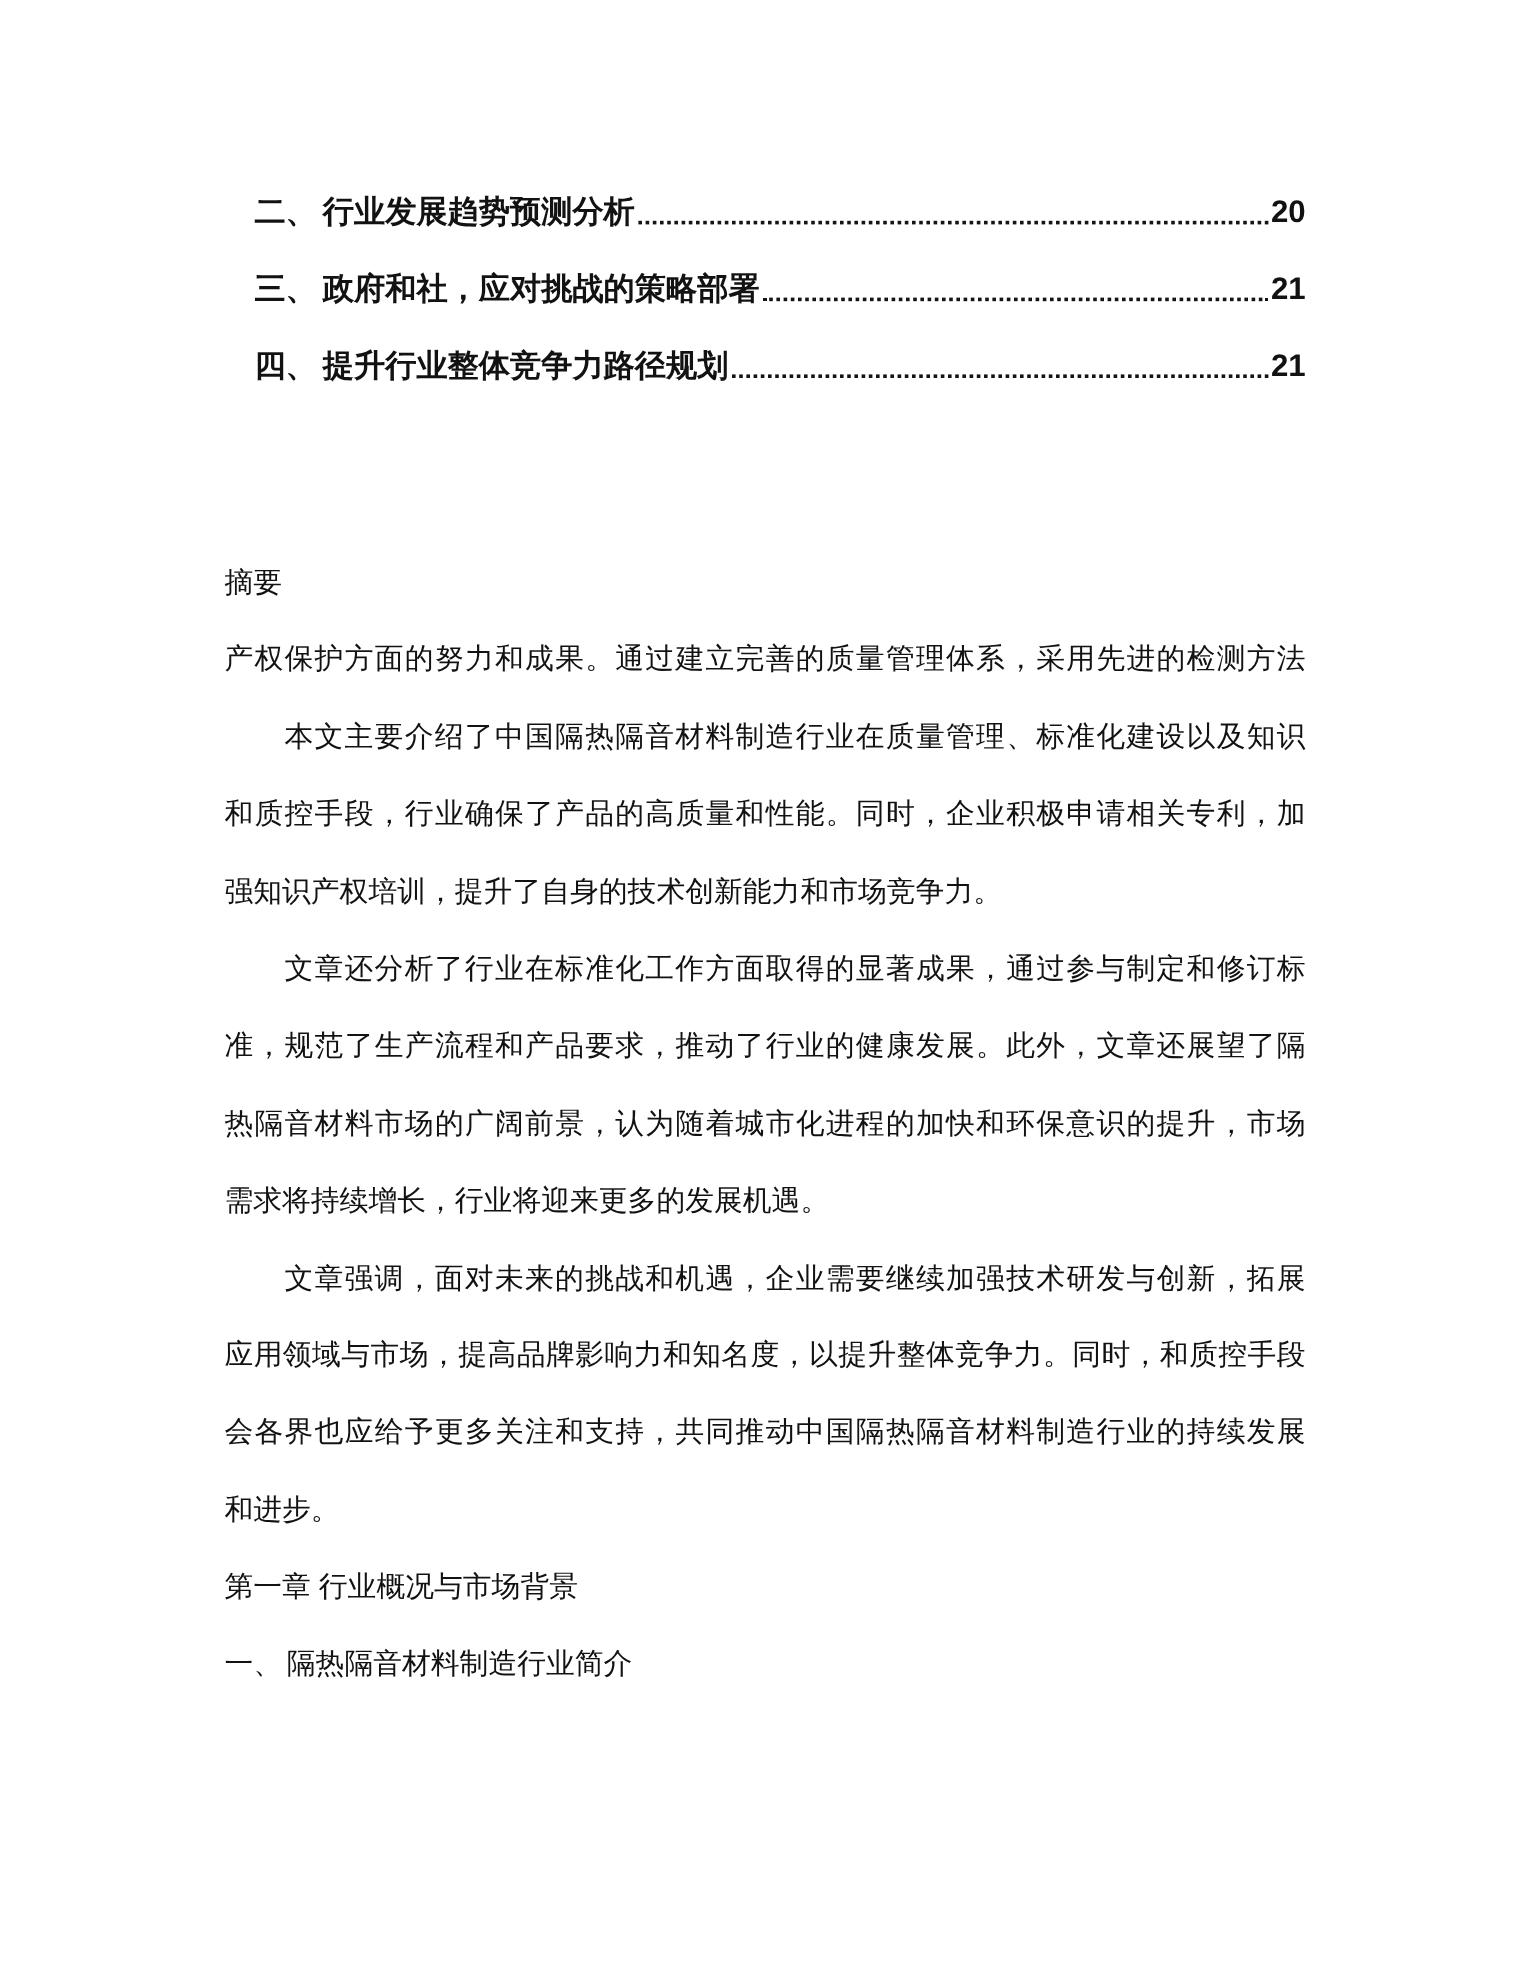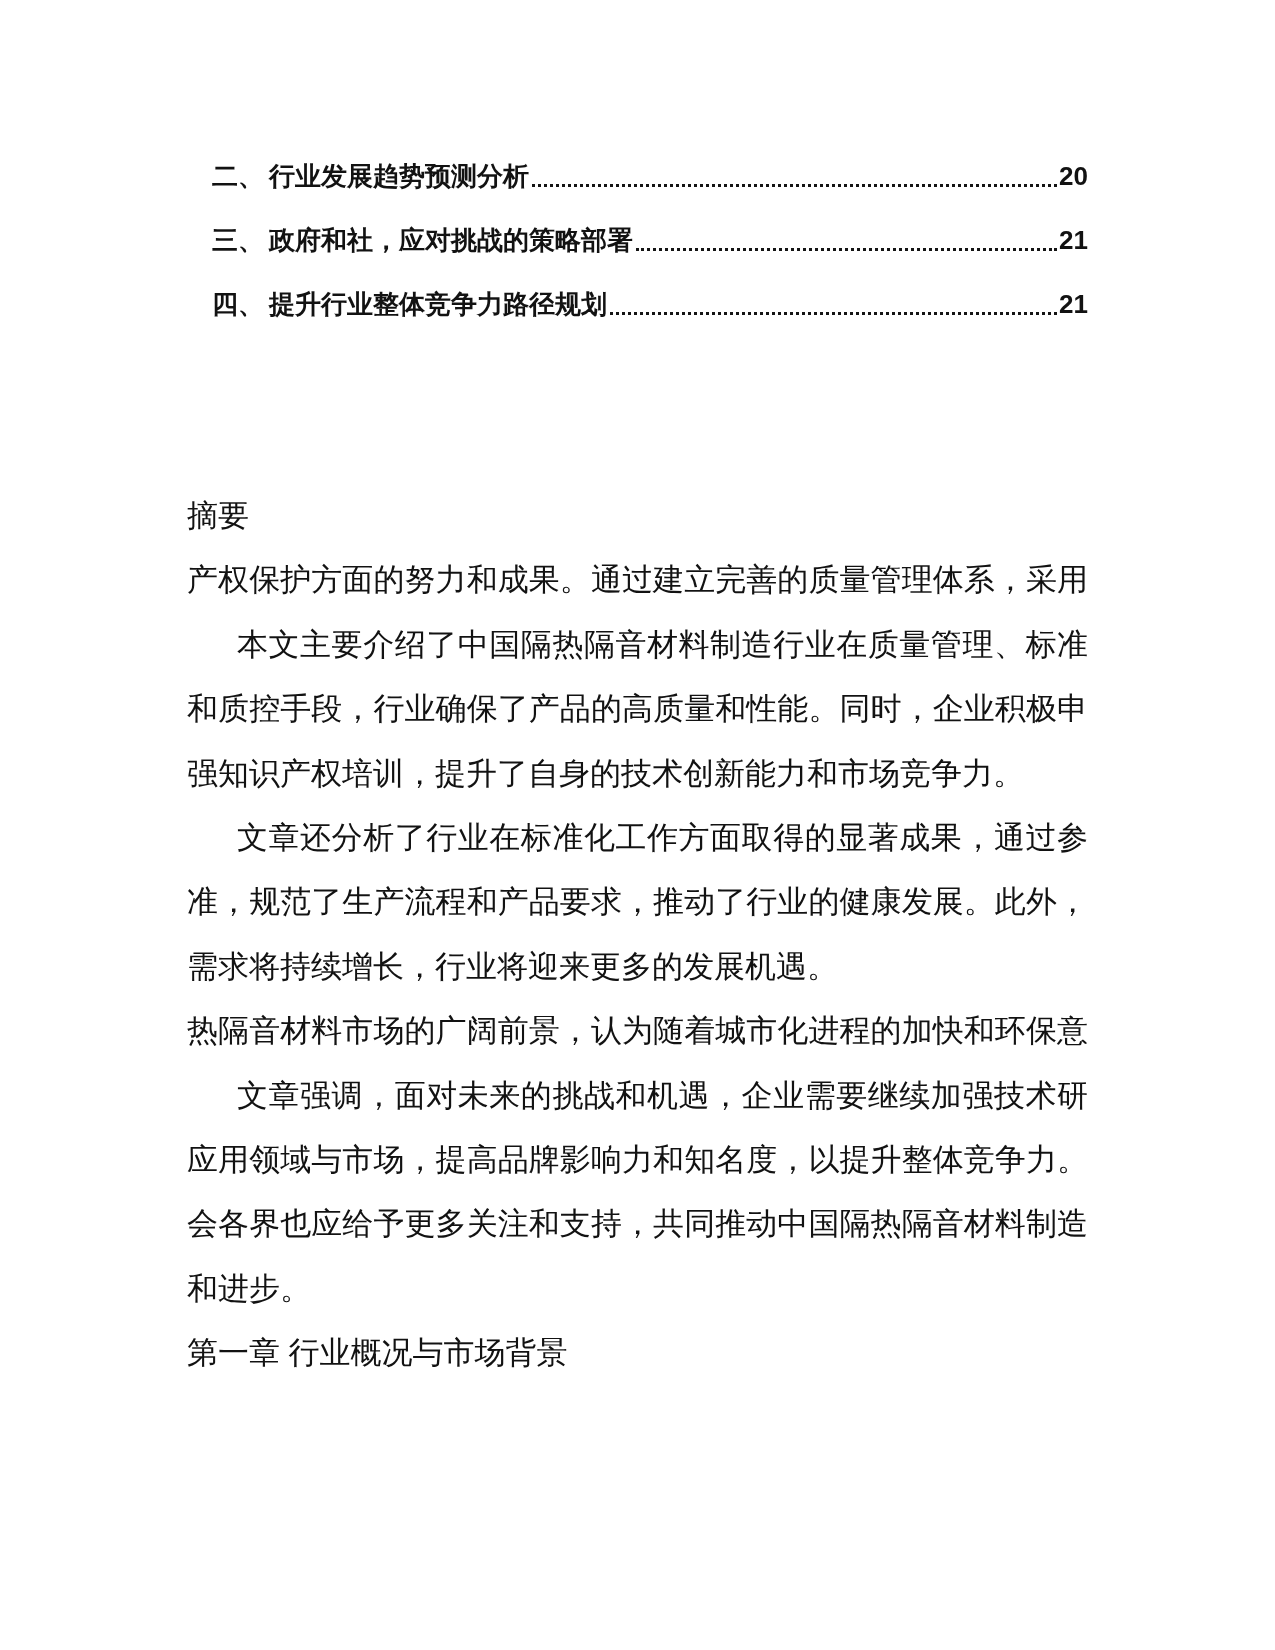--- a/index.html
+++ b/index.html
@@ -47,23 +47,23 @@
     margin: 0 2px 0 3px;
     min-width: 20px;
   }
   .toc-page {
     flex: 0 0 auto;
   }
   
   .doc-body {
     position: absolute;
     left: 187px;
-    top: 484px;
+    top: 454px;
     width: 901px;
-    font-size: 31px;
+    font-size: 24px;
     line-height: 64.4px;
   }
   .line {
     height: 64.4px;
     overflow: hidden;
   }
   .just {
     text-align: justify;
     text-align-last: justify;
   }
@@ -108,24 +108,25 @@
   <div>
       <div>
         <div class="line just">产权保护方面的努力和成果。通过建立完善的质量管理体系，采用先进的检测方法</div>
         <div class="line indent just">本文主要介绍了中国隔热隔音材料制造行业在质量管理、标准化建设以及知识</div>
         <div class="line just">和质控手段，行业确保了产品的高质量和性能。同时，企业积极申请相关专利，加</div>
         <div class="line">强知识产权培训，提升了自身的技术创新能力和市场竞争力。</div>
       </div>
       <div>
         <div class="line indent just">文章还分析了行业在标准化工作方面取得的显著成果，通过参与制定和修订标</div>
         <div class="line just">准，规范了生产流程和产品要求，推动了行业的健康发展。此外，文章还展望了隔</div>
+        <div class="line just">热隔音材料市场的广阔前景，认为随着城市化进程的加快和环保意识的提升，市场</div>
         <div class="line">需求将持续增长，行业将迎来更多的发展机遇。</div>
-        <div class="line just">热隔音材料市场的广阔前景，认为随着城市化进程的加快和环保意识的提升，市场</div>
       </div>
       <div>
         <div class="line indent just">文章强调，面对未来的挑战和机遇，企业需要继续加强技术研发与创新，拓展</div>
         <div class="line just">应用领域与市场，提高品牌影响力和知名度，以提升整体竞争力。同时，和质控手段</div>
         <div class="line just">会各界也应给予更多关注和支持，共同推动中国隔热隔音材料制造行业的持续发展</div>
         <div class="line">和进步。</div>
       </div>
     </div>
   <div class="line">第一章 行业概况与市场背景</div>
+  <div class="line"><span class="secnum">一、</span><span>隔热隔音材料制造行业简介</span></div>
 </div>
 
 </body></html>

